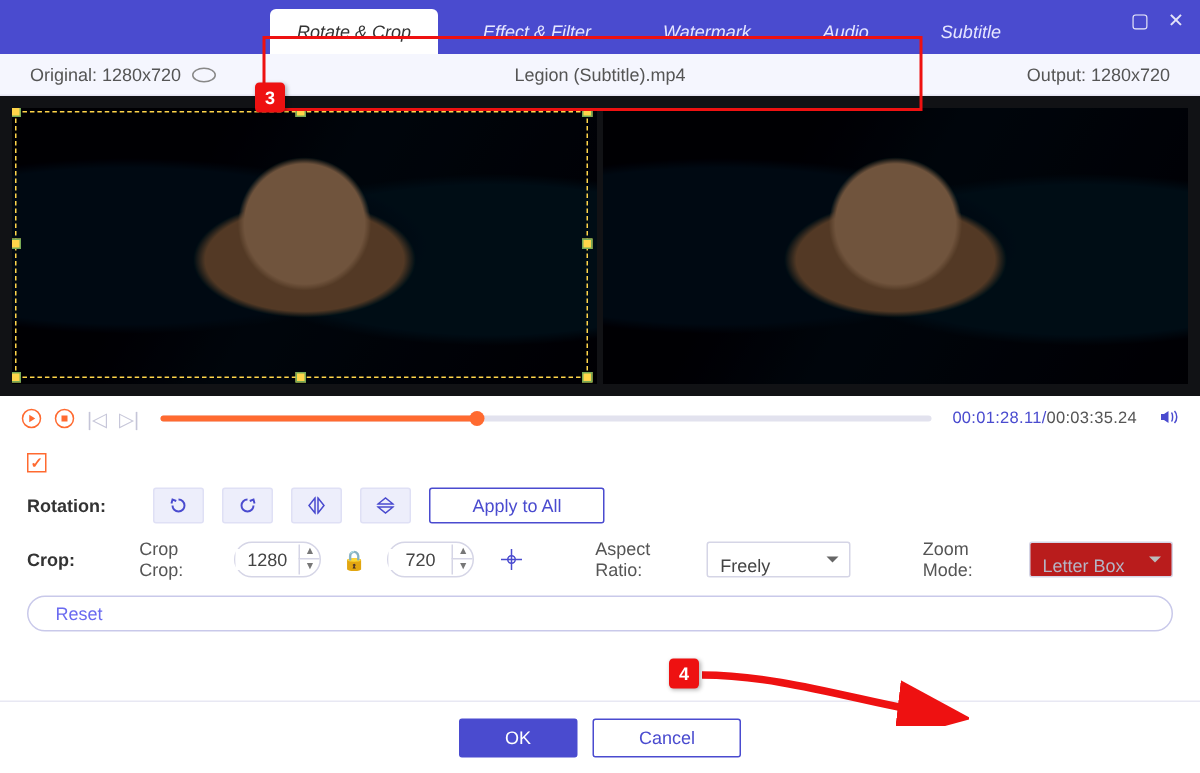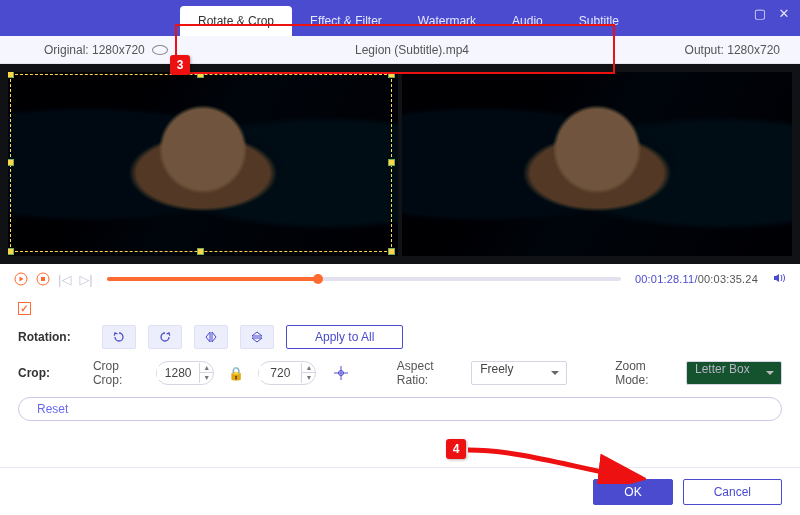--- a/index.html
+++ b/index.html
@@ -2,30 +2,30 @@
 <html><head>
 <meta charset="utf-8">
 <style>
 * { box-sizing: border-box; margin: 0; padding: 0; font-family: -apple-system, "Segoe UI", Arial, sans-serif; }
 body { width: 800px; height: 515px; background: #fff; overflow: hidden; position: relative; }
 
 .titlebar { height: 36px; background: #4a4bcf; display: flex; align-items: flex-end; padding: 0 8px 0 180px; position: relative; }
 .winctrl { position: absolute; right: 8px; top: 6px; display: flex; gap: 8px; }
 .winctrl span { color: rgba(255,255,255,.85); font-size: 13px; width: 16px; text-align: center; cursor: default; }
 
-.tabs { display: flex; gap: 0; height: 30px; }
+.tabs { display: flex; gap: 12px; height: 30px; font-style: italic; }
 .tab { color: #e6e6ff; font-size: 12px; padding: 8px 18px 6px; cursor: pointer; border-radius: 4px 4px 0 0; }
 .tab.active { background: #fff; color: #333; }
 
 .annot-box { position: absolute; border: 2px solid #e11; pointer-events: none; z-index: 80; }
 .annot-num { position: absolute; background: #e11; color: #fff; font-weight: 700; font-size: 12px; width: 20px; height: 20px; border-radius: 3px; display: flex; align-items: center; justify-content: center; box-shadow: 1px 1px 3px rgba(0,0,0,.3); z-index: 90; }
 .arrow { position: absolute; z-index: 85; pointer-events: none; }
 
 .filerow { height: 28px; background: #f5f6fe; display: flex; align-items: center; font-size: 12px; color: #555; padding: 0 20px; border-bottom: 1px solid #e6e6f3; }
-.filerow .orig { width: 140px; margin-left: 24px; }
+.filerow .orig { width: 140px; }
 .eye { width: 16px; height: 10px; border: 1px solid #888; border-radius: 50%; display: inline-block; margin-left: 4px; vertical-align: middle; }
 .filerow .name { flex: 1; text-align: center; }
 .filerow .out { width: 140px; text-align: right; }
 
 .prev { background: #111215; display: flex; gap: 4px; padding: 8px 8px; height: 200px; }
 .prev-cell { flex: 1; position: relative; overflow: hidden; }
 .face { position: absolute; inset: 0; background:
   radial-gradient(circle at 50% 42%, #cfa07a 0 18%, transparent 20%),
   radial-gradient(circle at 42% 38%, #1a0c06 0 3%, transparent 4%),
   radial-gradient(circle at 57% 38%, #1a0c06 0 3%, transparent 4%),
@@ -61,28 +61,28 @@
 
 .sublbl { color: #555; }
 .numbox { display: flex; align-items: center; border: 1px solid #d5d5e6; border-radius: 12px; height: 24px; }
 .numbox input { border: 0; width: 42px; text-align: center; font-size: 12px; outline: none; color:#444;}
 .numspin { width: 14px; display: flex; flex-direction: column; }
 .numspin span { height: 10px; font-size: 7px; color:#777; text-align:center; line-height:10px; border-left:1px solid #d5d5e6; cursor:pointer;}
 .numspin span:first-child{border-bottom:1px solid #d5d5e6;}
 .lock { color:#4a4bcf; font-size:13px; padding:0 2px;}
 .centerbtn { width: 28px; height: 24px; display:flex; align-items:center; justify-content:center; color:#4a4bcf; cursor:pointer;}
 
-.select { height: 24px; border: 1px solid #d5d5e6; border-radius: 2px; padding: 0 22px 0 8px; min-width: 96px; position: relative; display:flex; align-items:flex-start; color:#444; cursor:pointer; background:#fff;}
-.select.disabled { color:#b5b5c5; background:#14532d; cursor:default;}
+.select { height: 24px; border: 1px solid #d5d5e6; border-radius: 2px; padding: 0 22px 0 8px; min-width: 96px; position: relative; display:flex; align-items:flex-end; color:#444; cursor:pointer; background:#fff;}
+.select.disabled { color:#b5b5c5; background:#b91c1c; cursor:default;}
 .select::after { content:""; position:absolute; right:7px; top:9px; border:4px solid transparent; border-top-color:#666;}
 .select.disabled::after{ border-top-color:#bbb;}
 
 .reset { height: 24px; padding: 0 18px; border: 1px solid #c9c9ea; color: #6a6af0; border-radius: 12px; background:#fff; cursor:pointer; display:flex; align-items:center; margin-top:4px;}
 
-.footer { position: absolute; bottom: 0; left: 0; right: 0; height: 48px; border-top: 1px solid #e8e8f3; display: flex; align-items: center; justify-content: flex-end; gap: 10px; padding: 0 18px; background:#fff;}
+.footer { position: absolute; bottom: 0; left: 0; right: 0; height: 48px; border-top: 1px solid #e8e8f3; display: flex; align-items: center; justify-content: center; gap: 10px; padding: 0 18px; background:#fff;}
 .btn { height: 26px; padding: 0 30px; border-radius: 2px; font-size: 12px; cursor: pointer; display:flex; align-items:center; border:1px solid #4a4bcf;}
 .btn.primary { background: #4a4bcf; color: #fff; }
 .btn.secondary { background: #fff; color: #4a4bcf; }
 </style>
 </head>
 <body>
 
 <div class="titlebar">
   <div class="tabs">
     <div class="tab active">Rotate &amp; Crop</div>

